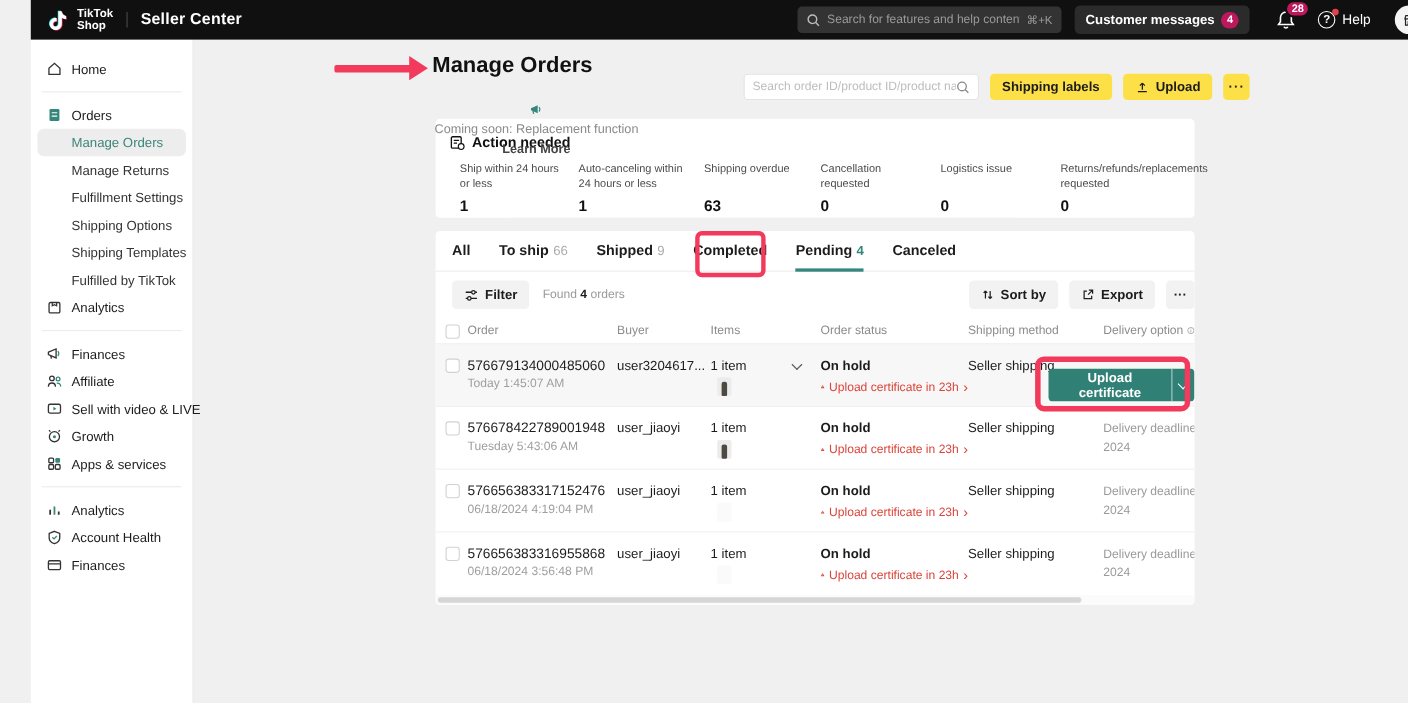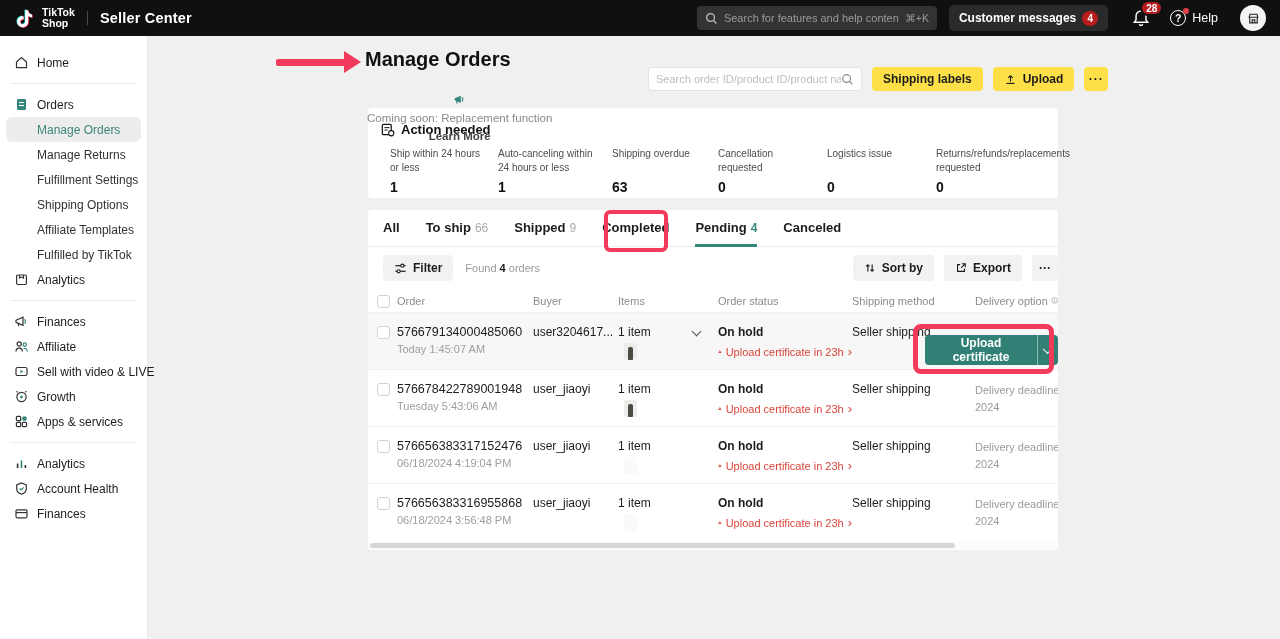--- a/index.html
+++ b/index.html
@@ -1,30 +1,30 @@
 <!DOCTYPE html>
 <html><head>
 <meta charset="utf-8">
 <style>
   * { margin:0; padding:0; box-sizing:border-box; }
   html,body { width:1280px; height:639px; overflow:hidden; font-family:"Liberation Sans", sans-serif; background:#f0f0f0; }
-  .stage { position:absolute; inset:0; width:1143px; height:639px; }
+  .stage { position:absolute; inset:0; width:1143px; height:639px;margin-left:28px; }
 
   
   .topbar { position:absolute; left:0; top:0; width:1280px; height:36px; background:#101010; display:flex; align-items:center; padding:0 14px; color:#fff; z-index:30; }
   .logo-note { width:22px; height:22px; margin-right:6px; }
   .logo-text { font-size:10.5px; font-weight:800; line-height:1.05; color:#fff; }
   .tb-divider { width:1px; height:14px; background:#4a4a4a; margin:0 12px; }
   .tb-product { font-size:14.5px; font-weight:700; letter-spacing:.2px; }
   .tb-search { margin-left:auto; width:240px; height:24px; background:#333; border-radius:4px; display:flex; align-items:center; padding:0 8px; gap:6px; }
   .tb-search input { flex:1; background:transparent; border:none; outline:none; color:#ddd; font-size:11px; font-family:"Liberation Sans",sans-serif; }
   .tb-search input::placeholder { color:#9a9a9a; }
   .tb-shortcut { font-size:10.5px; color:#9a9a9a; }
   .tb-msg { margin-left:12px; height:26px; background:#2b2b2b; border-radius:5px; display:flex; align-items:center; padding:0 10px; gap:6px; font-size:12px; font-weight:700; cursor:pointer; }
-  .badge { background:#b91c1c; color:#fff; border-radius:9px; font-size:10px; font-weight:700; min-width:16px; height:15px; line-height:15px; text-align:center; padding:0 4px; }
+  .badge { background:#be185d; color:#fff; border-radius:9px; font-size:10px; font-weight:700; min-width:16px; height:15px; line-height:15px; text-align:center; padding:0 4px; }
   .tb-bell { position:relative; margin-left:20px; width:26px; height:26px; display:flex; align-items:center; justify-content:center; cursor:pointer; }
   .tb-bell .badge { position:absolute; top:-5px; left:12px; border:2px solid #101010; height:16px; line-height:13px; }
   .tb-help { margin-left:16px; display:flex; align-items:center; gap:6px; font-size:12.5px; cursor:pointer; position:relative; }
   .help-circle { width:16px; height:16px; border:1.6px solid #fff; border-radius:50%; font-size:10.5px; font-weight:700; display:flex; align-items:center; justify-content:center; }
   .help-dot { position:absolute; left:13px; top:-2px; width:6px; height:6px; border-radius:50%; background:#e0414b; }
   .tb-avatar { margin-left:22px; width:26px; height:26px; background:#f4f4f4; border-radius:50%; display:flex; align-items:center; justify-content:center; cursor:pointer; }
 
   
   .sidebar { position:absolute; left:0; top:36px; width:148px; height:603px; background:#fff; border-right:1px solid #e7e7e7; padding-top:14px; z-index:20; }
   .side-item { display:flex; align-items:center; gap:8px; height:25px; padding:0 0 0 14px; font-size:12px; color:#1c1c1c; cursor:pointer; white-space:nowrap; }
@@ -175,21 +175,21 @@
             <line x1="5" y1="5.5" x2="10" y2="5.5" stroke="#fff" stroke-width="1.1"></line>
             <line x1="5" y1="8.5" x2="10" y2="8.5" stroke="#fff" stroke-width="1.1"></line>
           </svg>
         </span>
       <span>Orders</span>
     </div>
     <div class="side-sub active">Manage Orders</div>
     <div class="side-sub">Manage Returns</div>
     <div class="side-sub">Fulfillment Settings</div>
     <div class="side-sub">Shipping Options</div>
-    <div class="side-sub">Affiliate Templates</div>
+    <div class="side-sub">Shipping Templates</div>
     <div class="side-sub">Fulfilled by TikTok</div>
     <div class="side-item">
       <span class="sicon">
           <svg viewBox="0 0 15 15" width="15" height="15">
             <rect x="2.6" y="3" width="9.8" height="9.5" rx="1.2" fill="none" stroke="#333" stroke-width="1.2"></rect>
             <path d="M5.5 3v3l2-1 2 1V3" fill="none" stroke="#333" stroke-width="1.1"></path>
           </svg>
         </span>
       <span>Analytics</span>
     </div>

